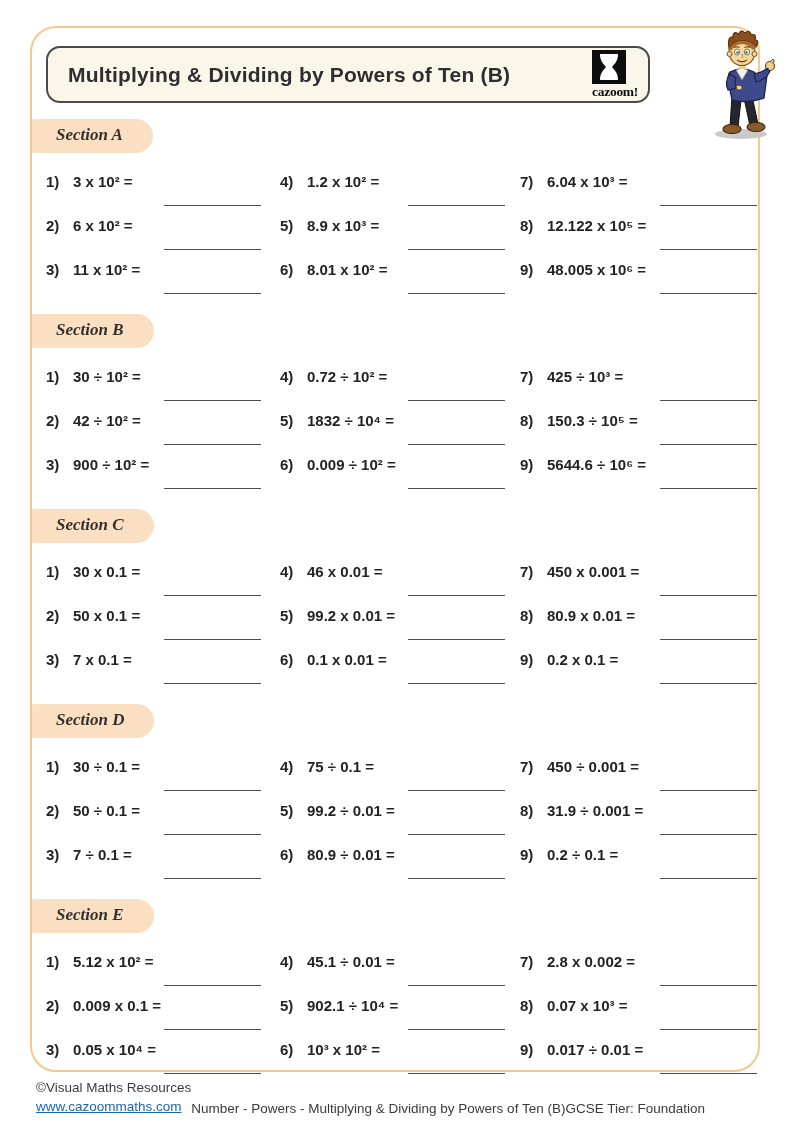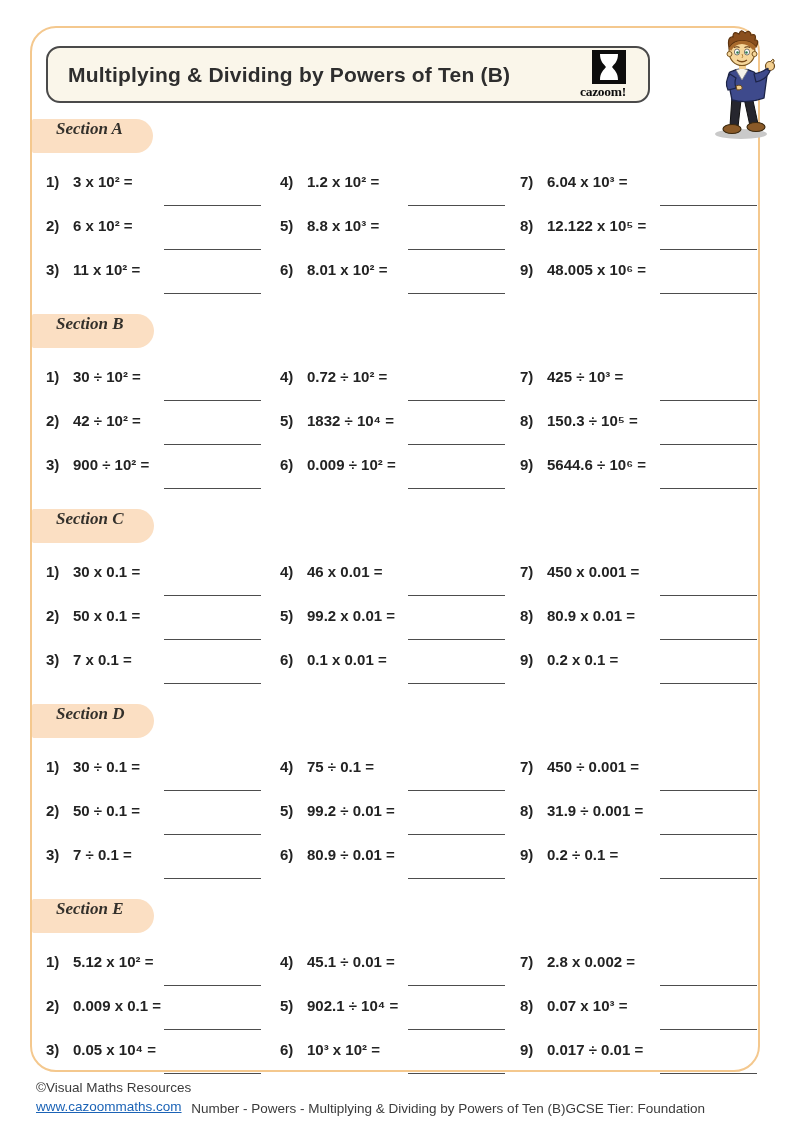--- a/index.html
+++ b/index.html
@@ -16,31 +16,31 @@
   }
   .content{padding:10px 12px 0 12px;}
   
   .title-box{
     margin:8px 96px 0 2px;height:57px;box-sizing:border-box;
     border:2.5px solid #4a4a4a;border-radius:14px;background:#faf6ea;
     display:flex;align-items:center;justify-content:space-between;
     padding:0 10px 0 20px;
   }
   .page-title{font-size:21px;font-weight:bold;color:#2e2e2e;letter-spacing:0.2px;}
-  .logo{width:58px;text-align:left;flex:none;}
+  .logo{width:58px;text-align:right;flex:none;}
   .logo-square{width:34px;height:34px;background:#0d0d0d;margin:0 auto;display:flex;align-items:center;justify-content:center;}
   .logo-text{font-family:"Liberation Serif","DejaVu Serif",serif;font-weight:bold;font-size:13.5px;color:#0d0d0d;margin-top:0px;letter-spacing:-0.3px;}
   .mascot{position:absolute;top:28px;right:16px;width:70px;height:112px;}
   
   .section{margin-top:23px;}
   .section:first-of-type{margin-top:16px;}
   .badge{
     display:inline-block;background:#fbdfc3;color:#33302b;
     font-family:"Liberation Serif","DejaVu Serif",serif;font-style:italic;font-weight:bold;
-    font-size:17px;padding:0 30px 7px 24px;margin-left:-12px;
+    font-size:17px;padding:6px 30px 7px 24px;margin-left:-12px;
     border-radius:2px 20px 20px 2px;box-sizing:border-box;height:34px;line-height:20px;
   }
   .qgrid{
     display:grid;grid-template-columns:234px 240px 1fr;
     grid-template-rows:repeat(3,44px);grid-auto-flow:column;
     margin-top:6px;padding-left:2px;
   }
   .q{position:relative;display:flex;align-items:center;font-weight:bold;font-size:15px;color:#232323;}
   .q .num{width:27px;flex:none;}
   .q .line{
@@ -96,21 +96,21 @@
               <span class="expr">11 x 10² =</span>
               <span class="line"></span>
             </div>
             <div class="q">
               <span class="num">4)</span>
               <span class="expr">1.2 x 10² =</span>
               <span class="line"></span>
             </div>
             <div class="q">
               <span class="num">5)</span>
-              <span class="expr">8.8 x 10³ =</span>
+              <span class="expr">8.9 x 10³ =</span>
               <span class="line"></span>
             </div>
             <div class="q">
               <span class="num">6)</span>
               <span class="expr">8.01 x 10² =</span>
               <span class="line"></span>
             </div>
             <div class="q">
               <span class="num">7)</span>
               <span class="expr">6.04 x 10³ =</span>

